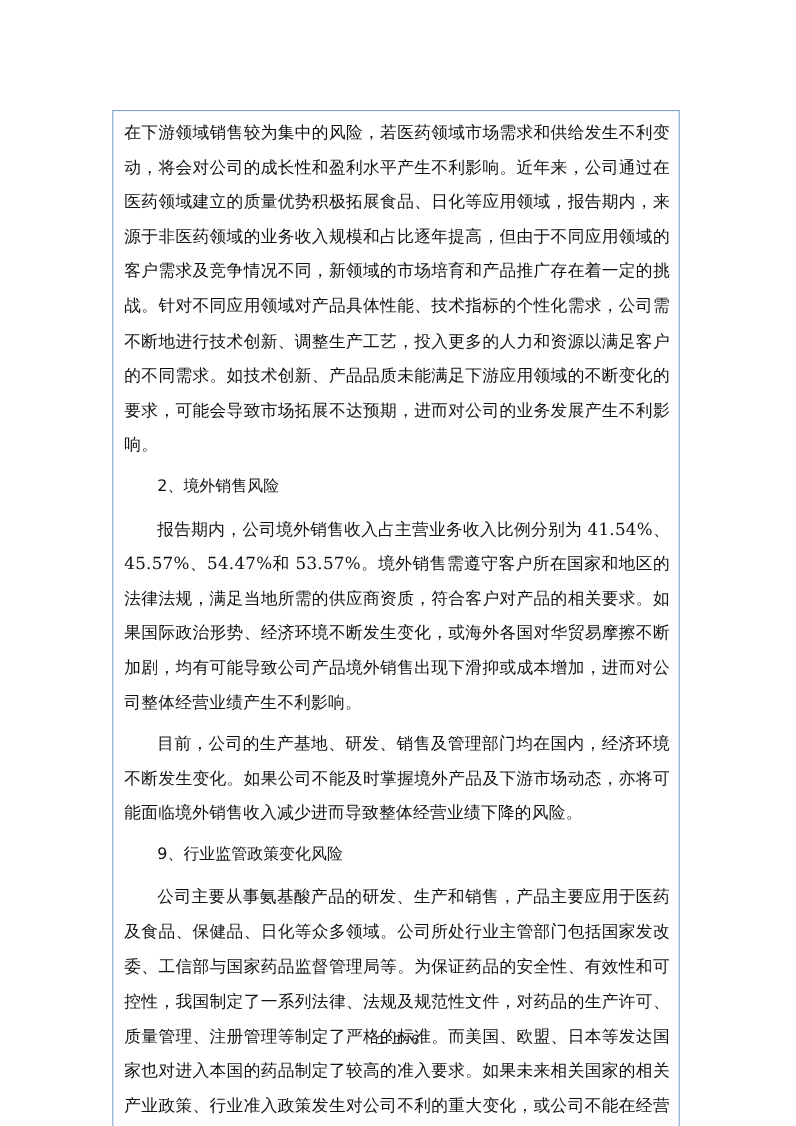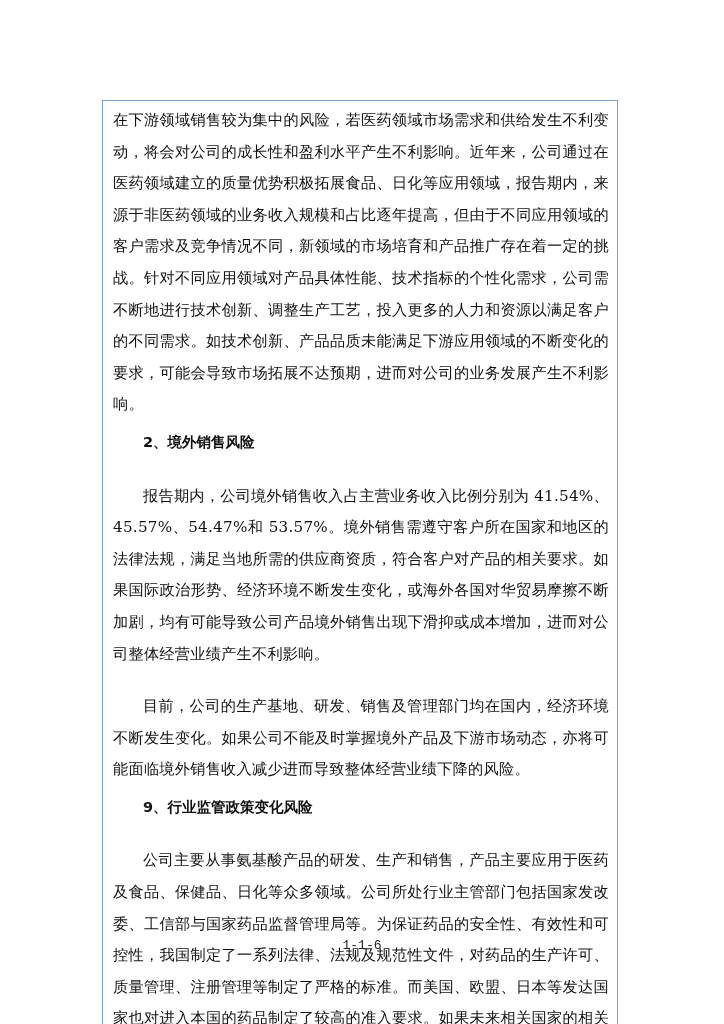--- a/index.html
+++ b/index.html
@@ -3,23 +3,23 @@
 <meta charset="utf-8">
 <style>
   html, body { margin:0; padding:0; background:#ffffff; }
   body { width:724px; height:1024px; position:relative; overflow:hidden;
          font-family: "DejaVu Serif", "Liberation Serif", serif; color:#111; }
   .box { position:absolute; left:102px; top:100px; width:516px; height:926px;
          border:1px solid #7fa3cf; box-sizing:border-box;padding-left:16px; }
   .content { position:absolute; left:10px; top:4px; width:496px; }
   p { margin:0; font-size:15.2px; line-height:31.6px; text-align:justify;
       text-align-last:left; letter-spacing:0.25px; }
-  .indent { text-indent:30px;margin-top:15px; }
+  .indent { text-indent:30px; }
   h3 { margin:0; font-family:"DejaVu Sans","Liberation Sans",sans-serif;
-       font-weight:bold; font-size:14.5px; line-height:31.6px;
+       font-weight:normal; font-size:14.5px; line-height:31.6px;
        padding-left:30px; padding-top:6px; padding-bottom:7px; }
   .gap { height:6px; }
   .footer { position:absolute; top:938px; left:0; width:724px; text-align:center;
             font-family:Liberation Mono, monospace; font-size:13px; color:#222; }
 </style>
 </head>
 <body>
 
 <div class="box">
   <div class="content">

